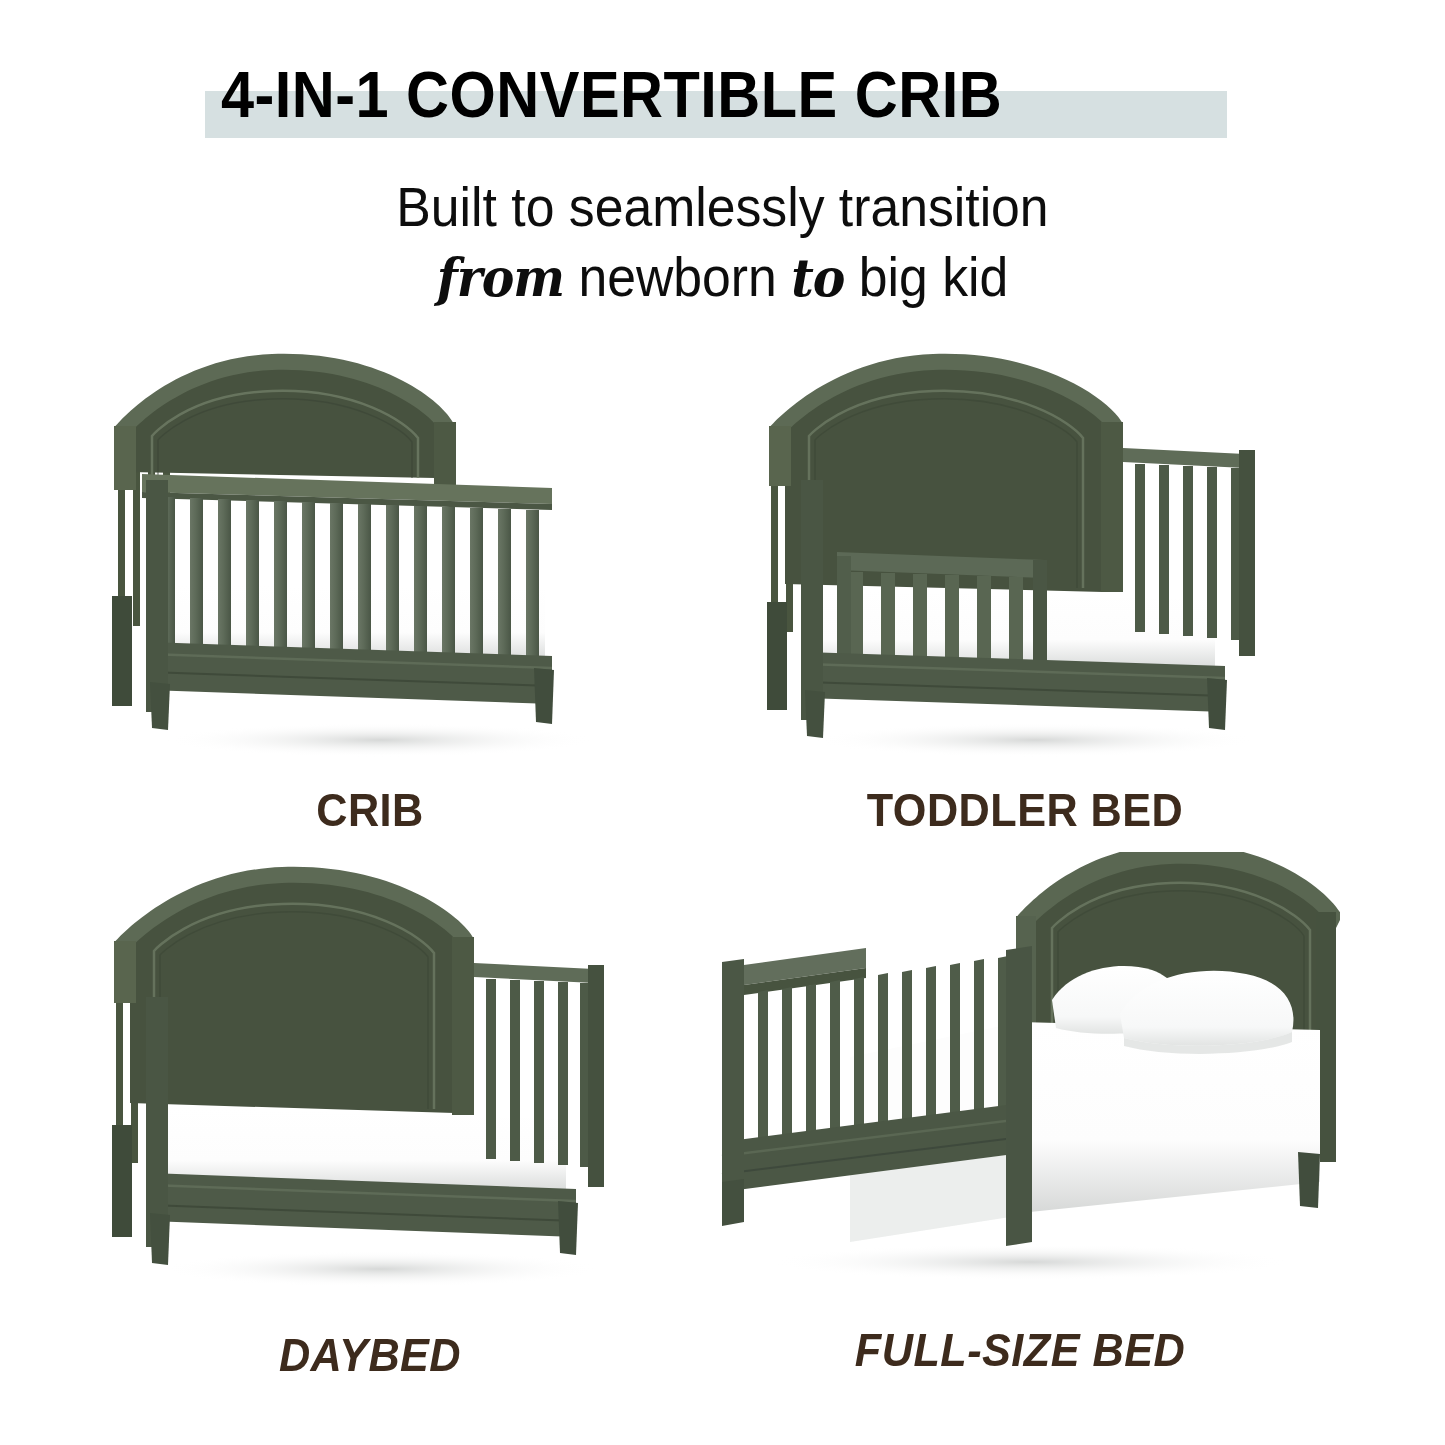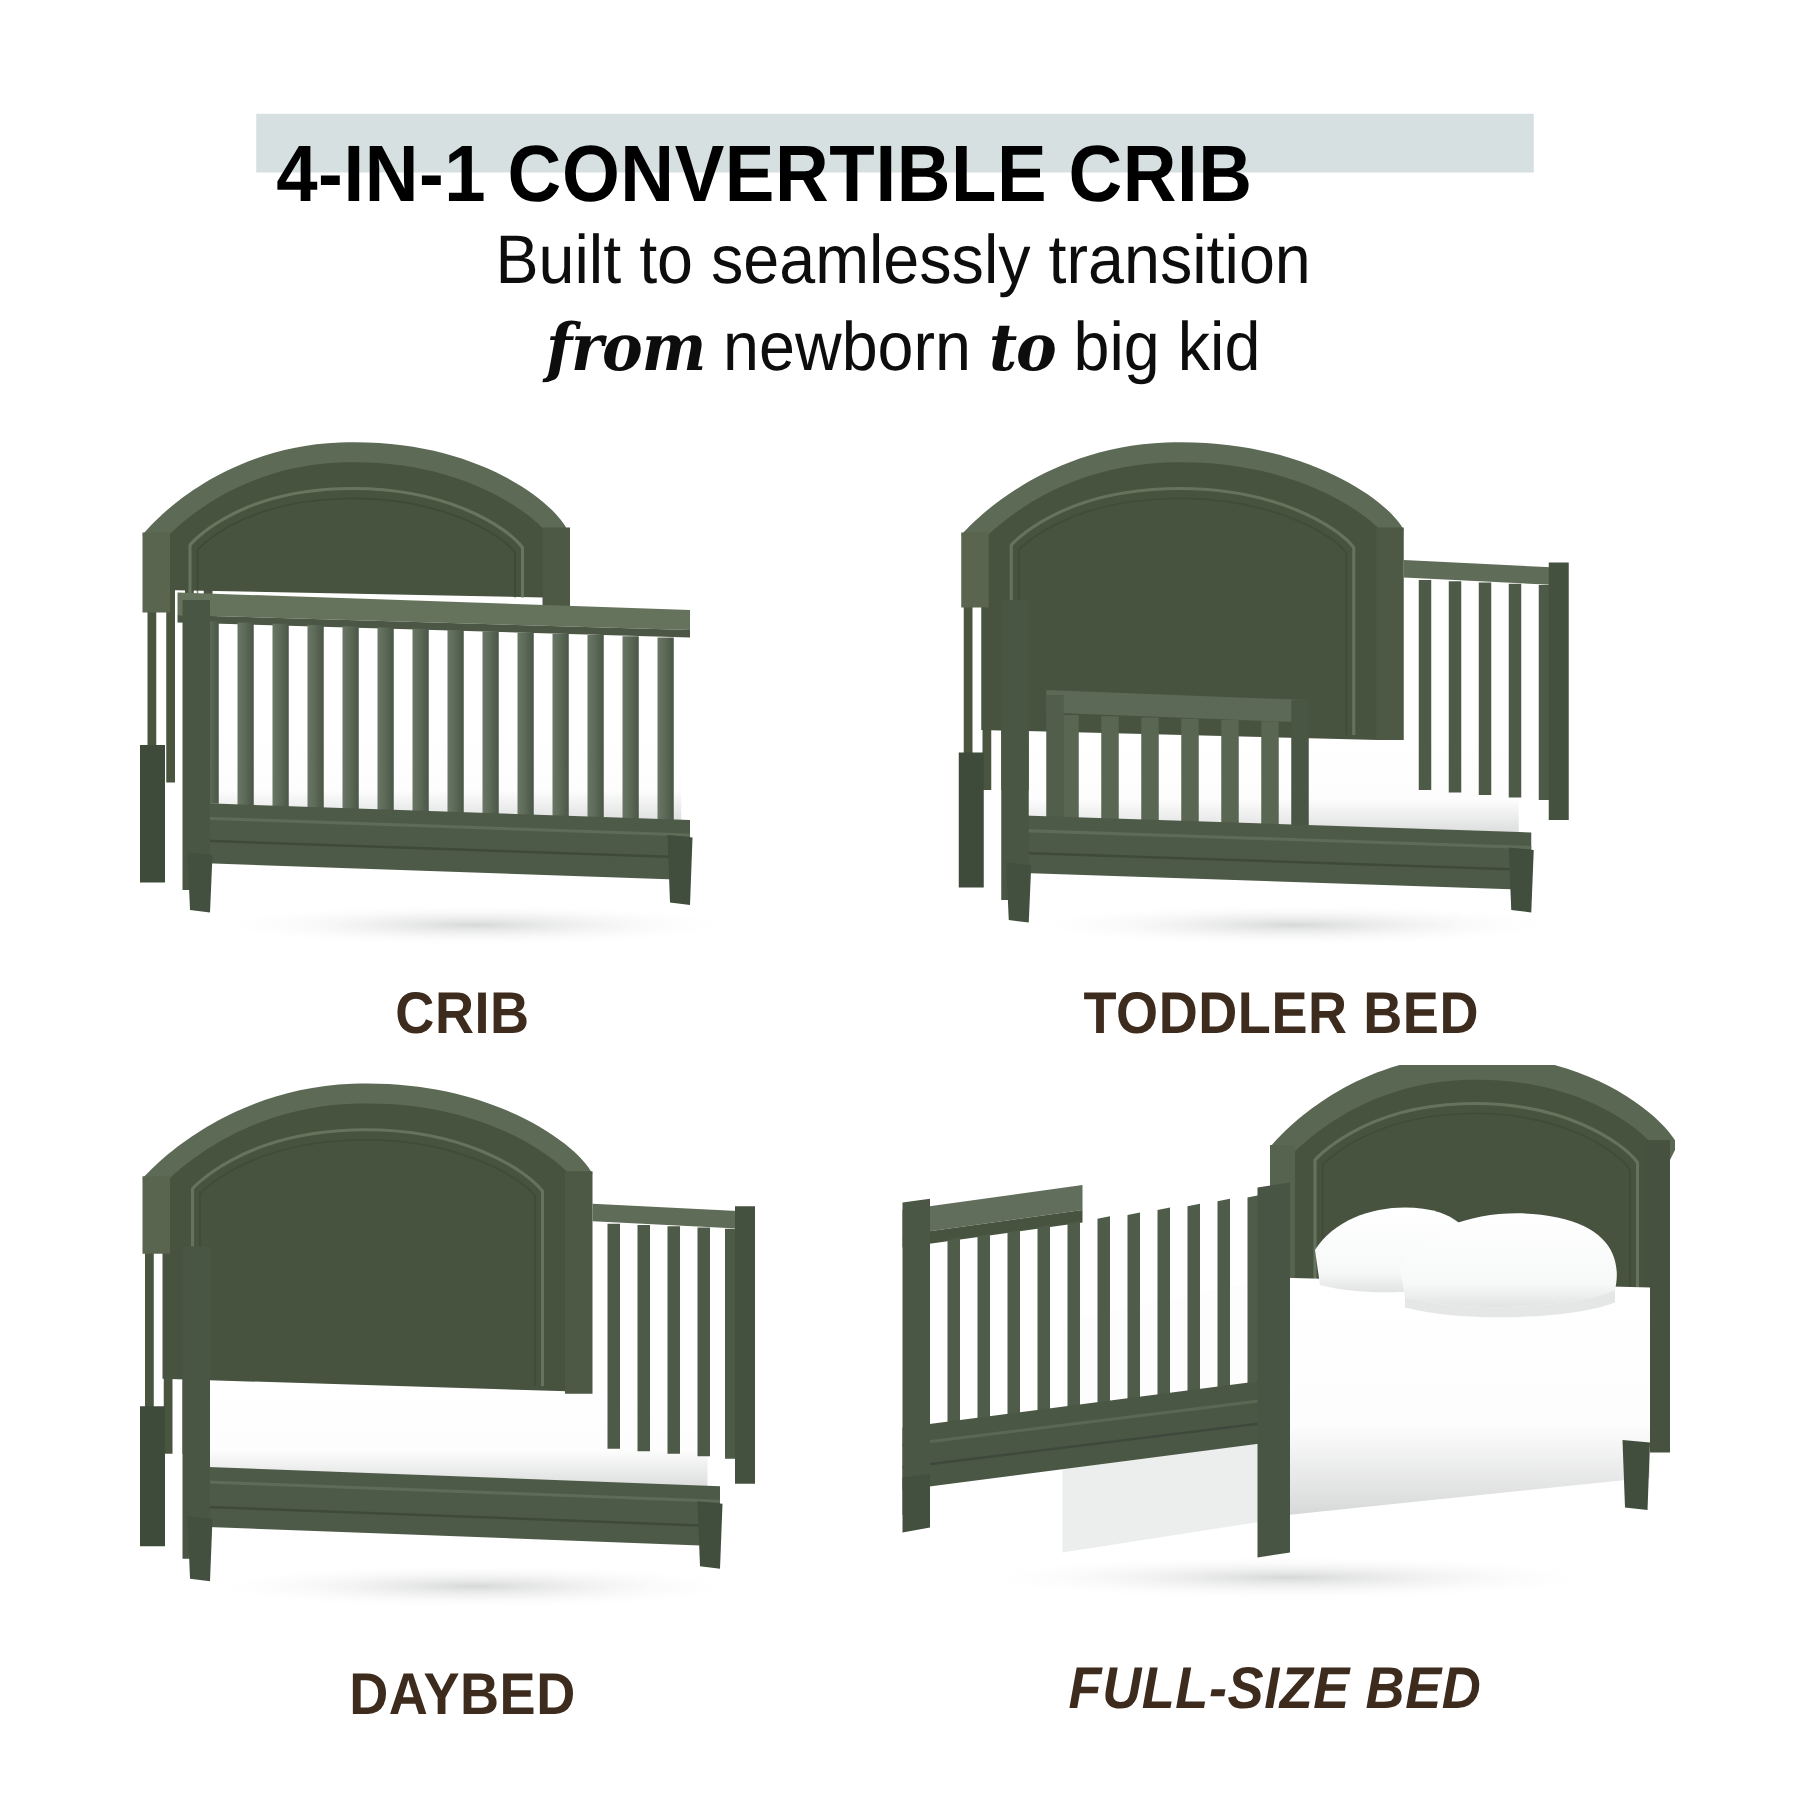--- a/index.html
+++ b/index.html
@@ -5,21 +5,21 @@
   html,body{margin:0;padding:0;background:#fff;}
   body{
     width:1445px;height:1445px;
     font-family:"Liberation Sans", sans-serif;
     color:#000;overflow:hidden;position:relative;
   }
   .page{width:1445px;height:1445px;position:relative;}
 
   
   .header{position:absolute;left:0;top:0;width:1445px;height:320px;}
-  .title-wrap{position:absolute;left:0;top:62px;width:1223px;text-align:center;margin-top:44px;}
+  .title-wrap{position:absolute;left:0;top:62px;width:1223px;text-align:center;}
   .title-band{
     position:absolute;left:205px;top:91px;width:1022px;height:47px;
     background:#d6e0e1;
   }
   .title{
     position:relative;z-index:2;
     font-size:64px;font-weight:700;letter-spacing:0.5px;
     line-height:66px;color:#000;
     font-family:"Liberation Sans Narrow","Liberation Sans",sans-serif;
     transform:scaleX(0.93);transform-origin:center;
@@ -43,21 +43,21 @@
   .cell .art{position:absolute;left:0;top:0;}
   .cap{
     position:absolute;width:100%;text-align:center;
     font-size:47px;font-weight:700;color:#3d2b1d;letter-spacing:0.5px;
     font-family:"Liberation Sans Narrow","Liberation Sans",sans-serif;
     transform:scaleX(0.92);transform-origin:center;
   }
 
   #cell-crib      {left:90px;  top:40px;  width:560px;height:500px;}
   #cell-toddler   {left:745px; top:40px;  width:560px;height:500px;}
-  #cell-daybed    {left:90px;  top:545px; width:560px;height:520px;}
+  #cell-daybed    {left:90px;  top:545px; width:560px;height:520px;font-style:italic;}
   #cell-full      {left:700px; top:540px; width:640px;height:525px;font-style:italic;}
 
   #cell-crib    .cap{top:430px;}
   #cell-toddler .cap{top:430px;}
   #cell-daybed  .cap{top:470px;}
   #cell-full    .cap{top:470px;}
 </style>
 </head>
 <body>
 

